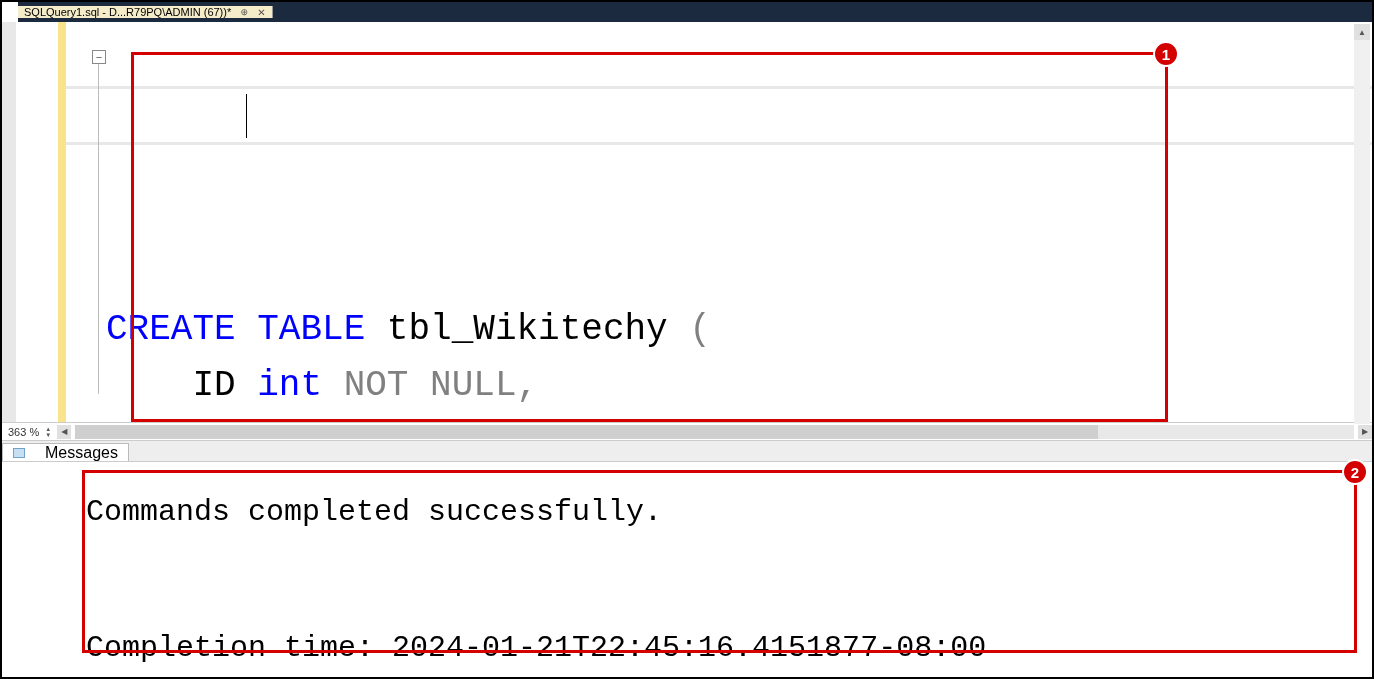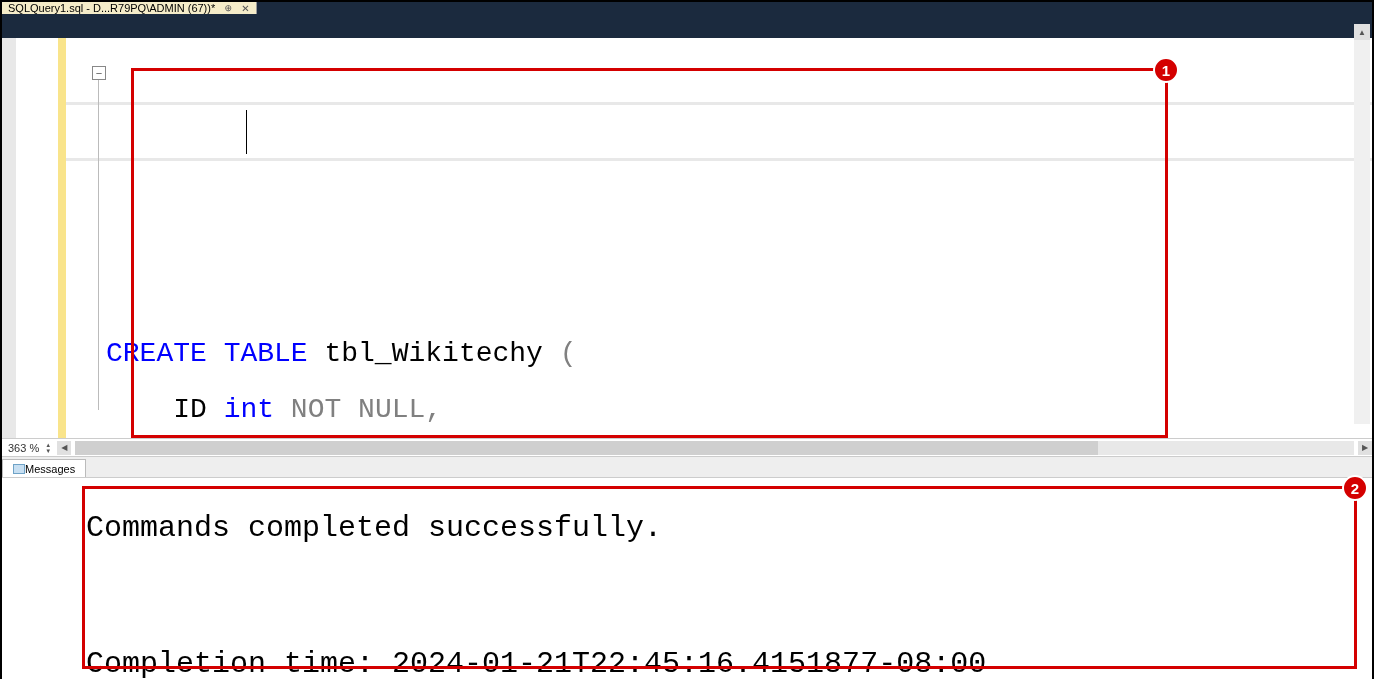--- a/index.html
+++ b/index.html
@@ -1,44 +1,44 @@
 <!DOCTYPE html>
 <html><head>
 <meta charset="utf-8">
 <style>
   * { box-sizing: border-box; margin: 0; padding: 0; }
   html, body { width: 1374px; height: 679px; overflow: hidden; font-family: 'Segoe UI', Tahoma, sans-serif; background: #fff; }
   .outer-border { width: 1374px; height: 679px; border: 2px solid #000; position: relative; background: #fff; }
-  .tab-bar { height: 36px; background: #1b2a3e; display: flex; align-items: flex-start; }
+  .tab-bar { height: 20px; background: #1b2a3e; display: flex; align-items: center; margin-left: 16px; }
   .tab { background: #f5ecc9; border-right: 1px solid #999; display: flex; align-items: center; padding: 0 6px; font-size: 11px; color: #000; gap: 8px; }
   .tab-close { font-size: 10px; color: #555; cursor: pointer; }
   .tab-pin { width: 10px; text-align: center; font-size: 9px; color: #555; }
   .editor-zone { position: relative; height: 400px; display: flex; }
   .gutter { width: 64px; background: #fff; border-right: 0; position: relative; }
   .gutter-left { position: absolute; left: 0; top: 0; width: 14px; height: 100%; background: #e8e8e8; }
   .change-bar { position: absolute; left: 56px; top: 0; width: 8px; height: 400px; background: #f9e48b; }
-  .code-area { flex: 1; position: relative; font-family: Consolas, 'Courier New', monospace; font-size: 28px; line-height: 56px; padding-left: 40px; padding-top: 8px; white-space: pre; overflow: hidden; }
+  .code-area { flex: 1; position: relative; font-family: Consolas, 'Courier New', monospace; font-size: 36px; line-height: 56px; padding-left: 40px; white-space: pre; overflow: hidden; }
   .code-area .hl-line1 { position: absolute; left: 0; right: 0; top: 64px; height: 3px; background: #e8e8e8; }
   .code-area .hl-line2 { position: absolute; left: 0; right: 0; top: 120px; height: 3px; background: #e8e8e8; }
   .collapse-box { position: absolute; left: 90px; top: 28px; width: 14px; height: 14px; border: 1px solid #888; background: #fff; font-size: 11px; line-height: 12px; text-align: center; color: #555; z-index: 5; }
   .collapse-line { position: absolute; left: 96px; top: 42px; width: 1px; height: 330px; background: #bbb; z-index: 4; }
   .kw-blue { color: #0000ff; }
   .kw-gray { color: #808080; }
   .kw-black { color: #000; }
   .text-cursor { position: absolute; left: 180px; top: 72px; width: 1px; height: 44px; background: #000; z-index: 6; }
   .red-box-1 { position: absolute; left: 129px; top: 30px; width: 1037px; height: 370px; border: 3px solid #d40000; z-index: 10; pointer-events: none; }
   .badge-1 { position: absolute; right: -14px; top: -14px; width: 26px; height: 26px; border-radius: 50%; background: #d40000; color: #fff; border: 2px solid #fff; font-weight: bold; font-size: 15px; display: flex; align-items: center; justify-content: center; z-index: 11; }
   .zoom-row { height: 18px; display: flex; align-items: center; background: #fff; border-top: 1px solid #ccc; font-size: 11px; }
   .zoom-label { padding: 0 6px; color: #333; }
   .zoom-spin { width: 12px; display: flex; flex-direction: column; font-size: 6px; line-height: 6px; color: #555; }
   .hscroll { flex: 1; height: 14px; background: #e8e8e8; margin: 0 4px; position: relative; }
   .hscroll-thumb { position: absolute; left: 0; top: 0; height: 100%; width: 80%; background: #cfcfcf; }
   .hscroll-arrow { width: 14px; height: 14px; background: #e0e0e0; font-size: 8px; display: flex; align-items: center; justify-content: center; color: #555; }
   .msg-tab-row { height: 22px; background: #eeeeee; display: flex; align-items: stretch; border-top: 1px solid #ccc; border-bottom: 1px solid #ccc; }
-  .msg-tab { background: #fff; border: 1px solid #bbb; border-bottom: none; padding: 0 10px; font-size: 11px; display: flex; align-items: center; gap: 0; margin-top: 2px; }
+  .msg-tab { background: #fff; border: 1px solid #bbb; border-bottom: none; padding: 0 10px; font-size: 16px; display: flex; align-items: center; gap: 20px; margin-top: 2px; }
   .msg-tab-icon { width: 12px; height: 10px; background: #c7dff2; border: 1px solid #6fa3c7; }
   .results-pane { position: relative; height: 213px; background: #fff; }
   .results-text { position: absolute; left: 84px; top: 16px; font-family: 'Courier New', monospace; font-size: 30px; line-height: 68px; color: #000; white-space: pre; }
   .red-box-2 { position: absolute; left: 80px; top: 8px; width: 1275px; height: 183px; border: 3px solid #d40000; z-index: 10; pointer-events: none; }
   .badge-2 { position: absolute; right: -14px; top: -14px; width: 26px; height: 26px; border-radius: 50%; background: #d40000; color: #fff; border: 2px solid #fff; font-weight: bold; font-size: 15px; display: flex; align-items: center; justify-content: center; z-index: 11; }
   .vscroll { position: absolute; right: 2px; top: 22px; width: 16px; height: 400px; background: #f0f0f0; }
   .vscroll-arrow { width: 16px; height: 16px; background: #e0e0e0; font-size: 8px; display: flex; align-items: center; justify-content: center; color: #555; }
 </style>
 </head>
 <body>

